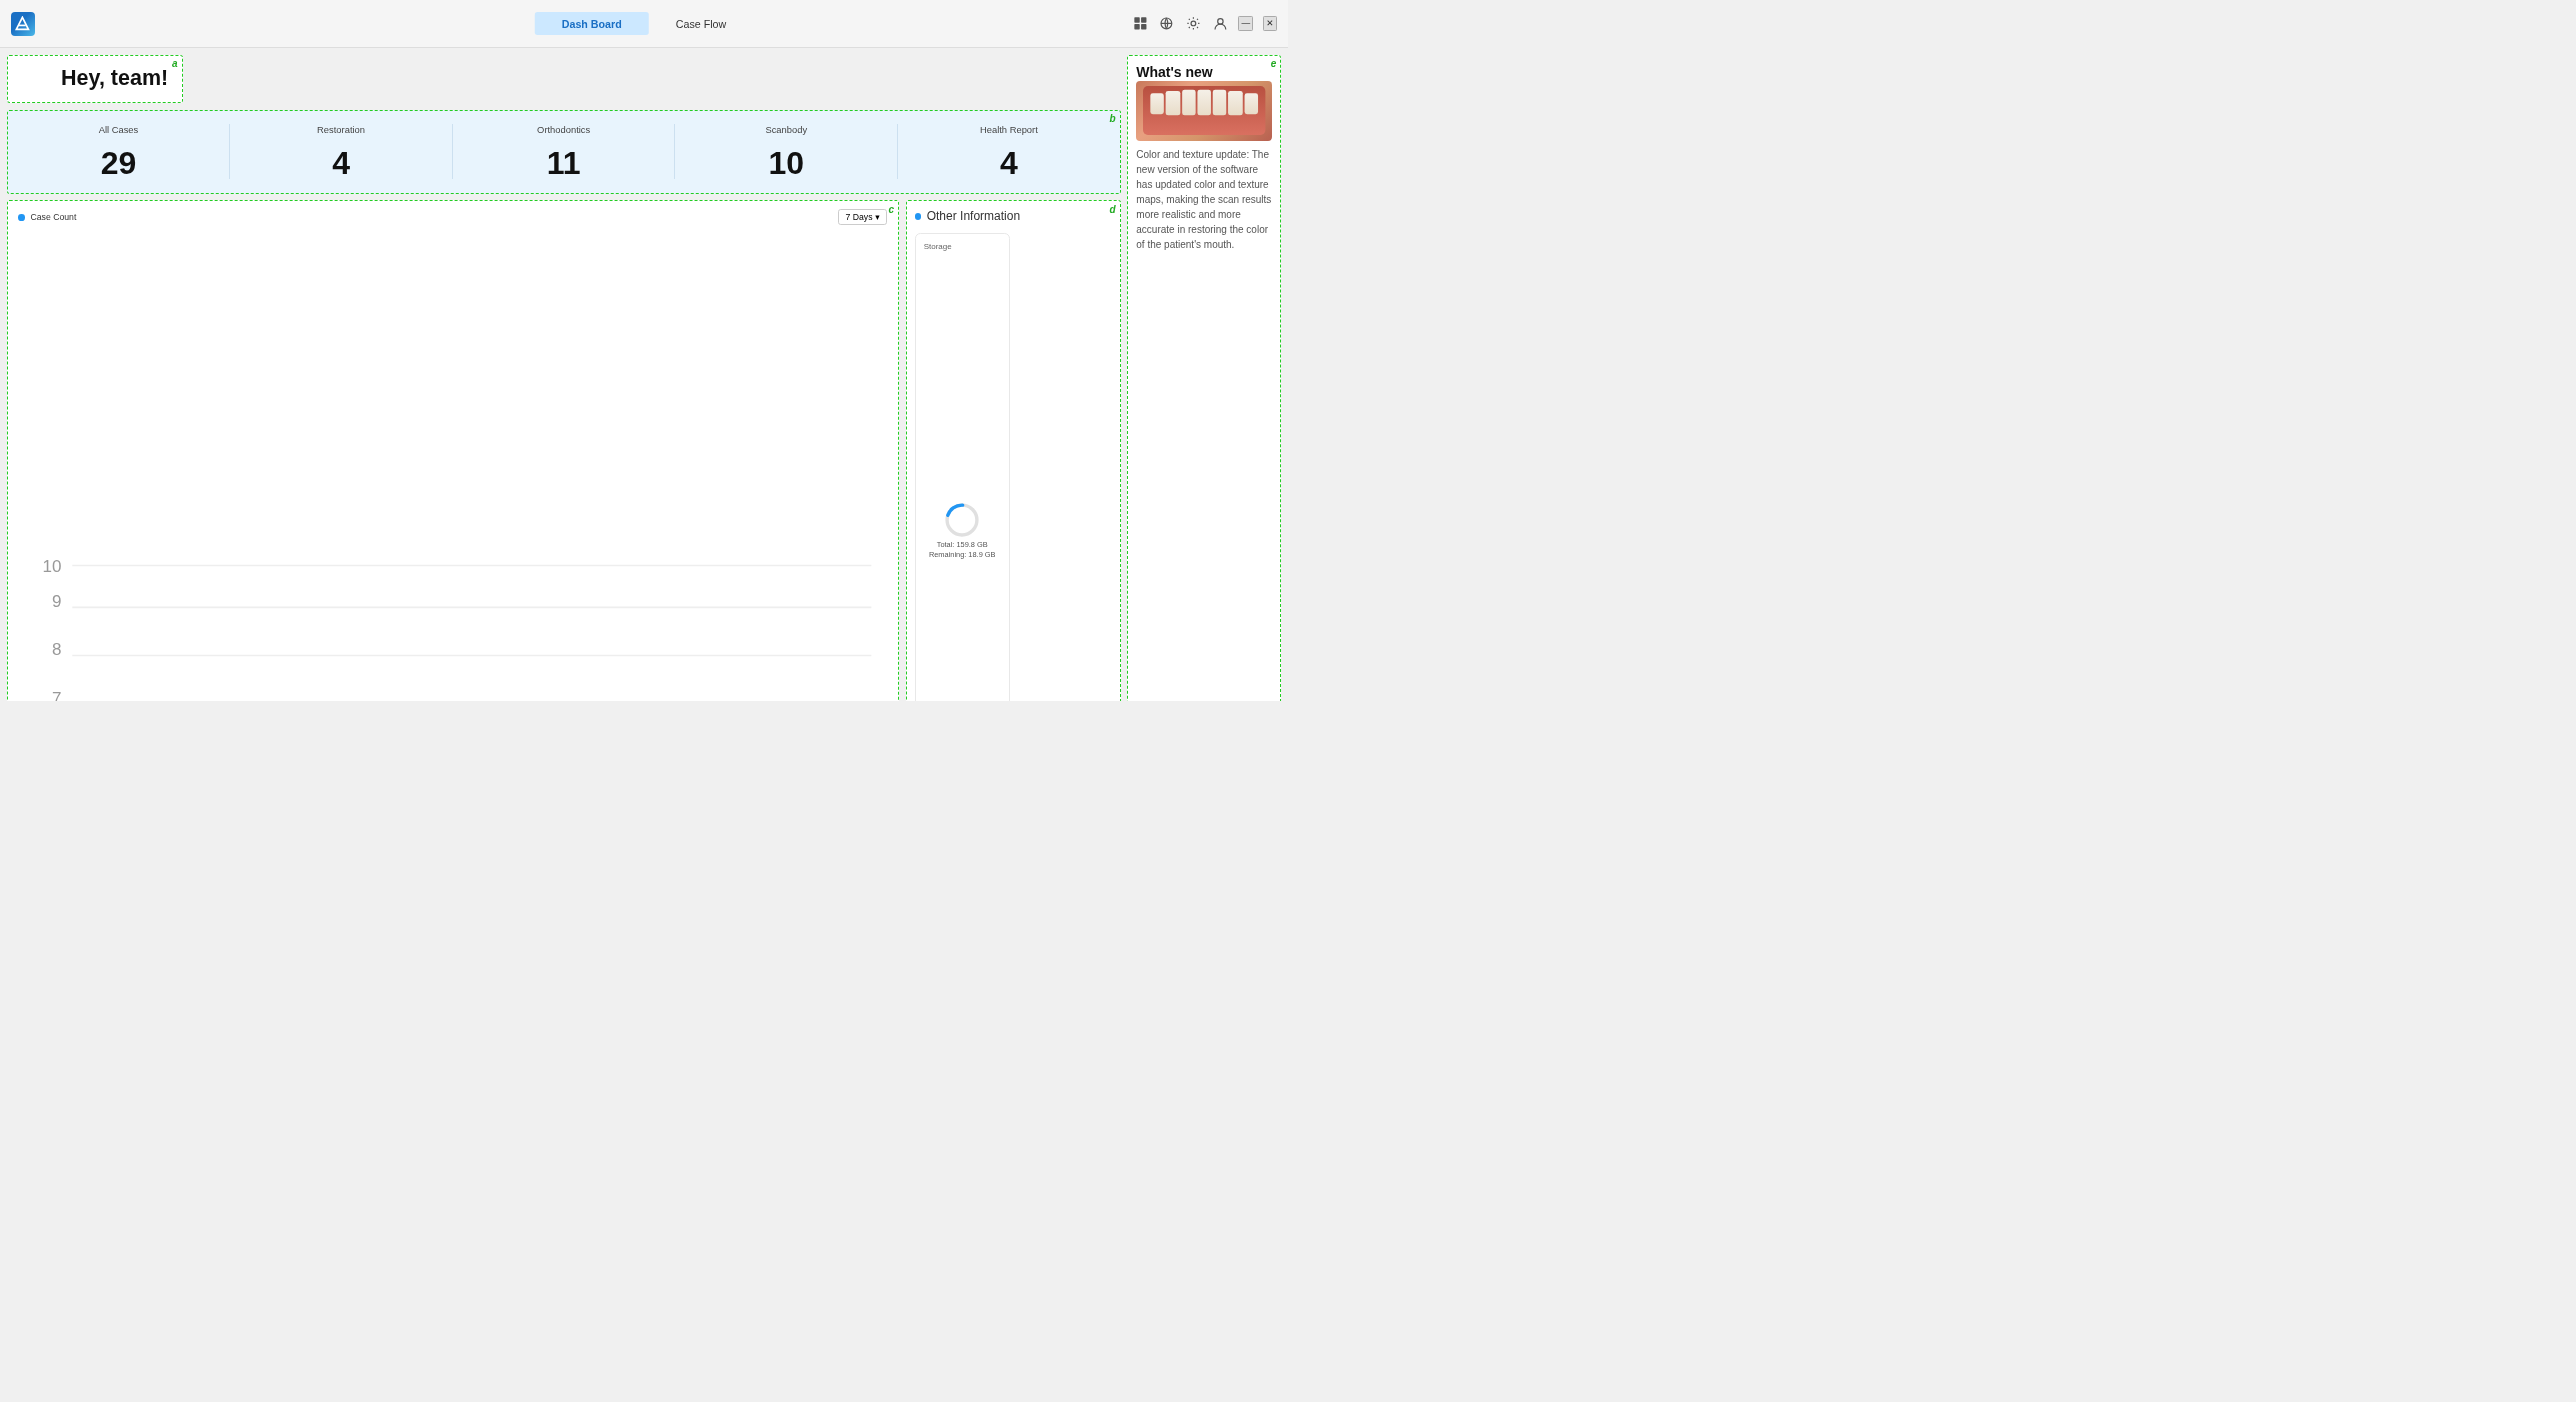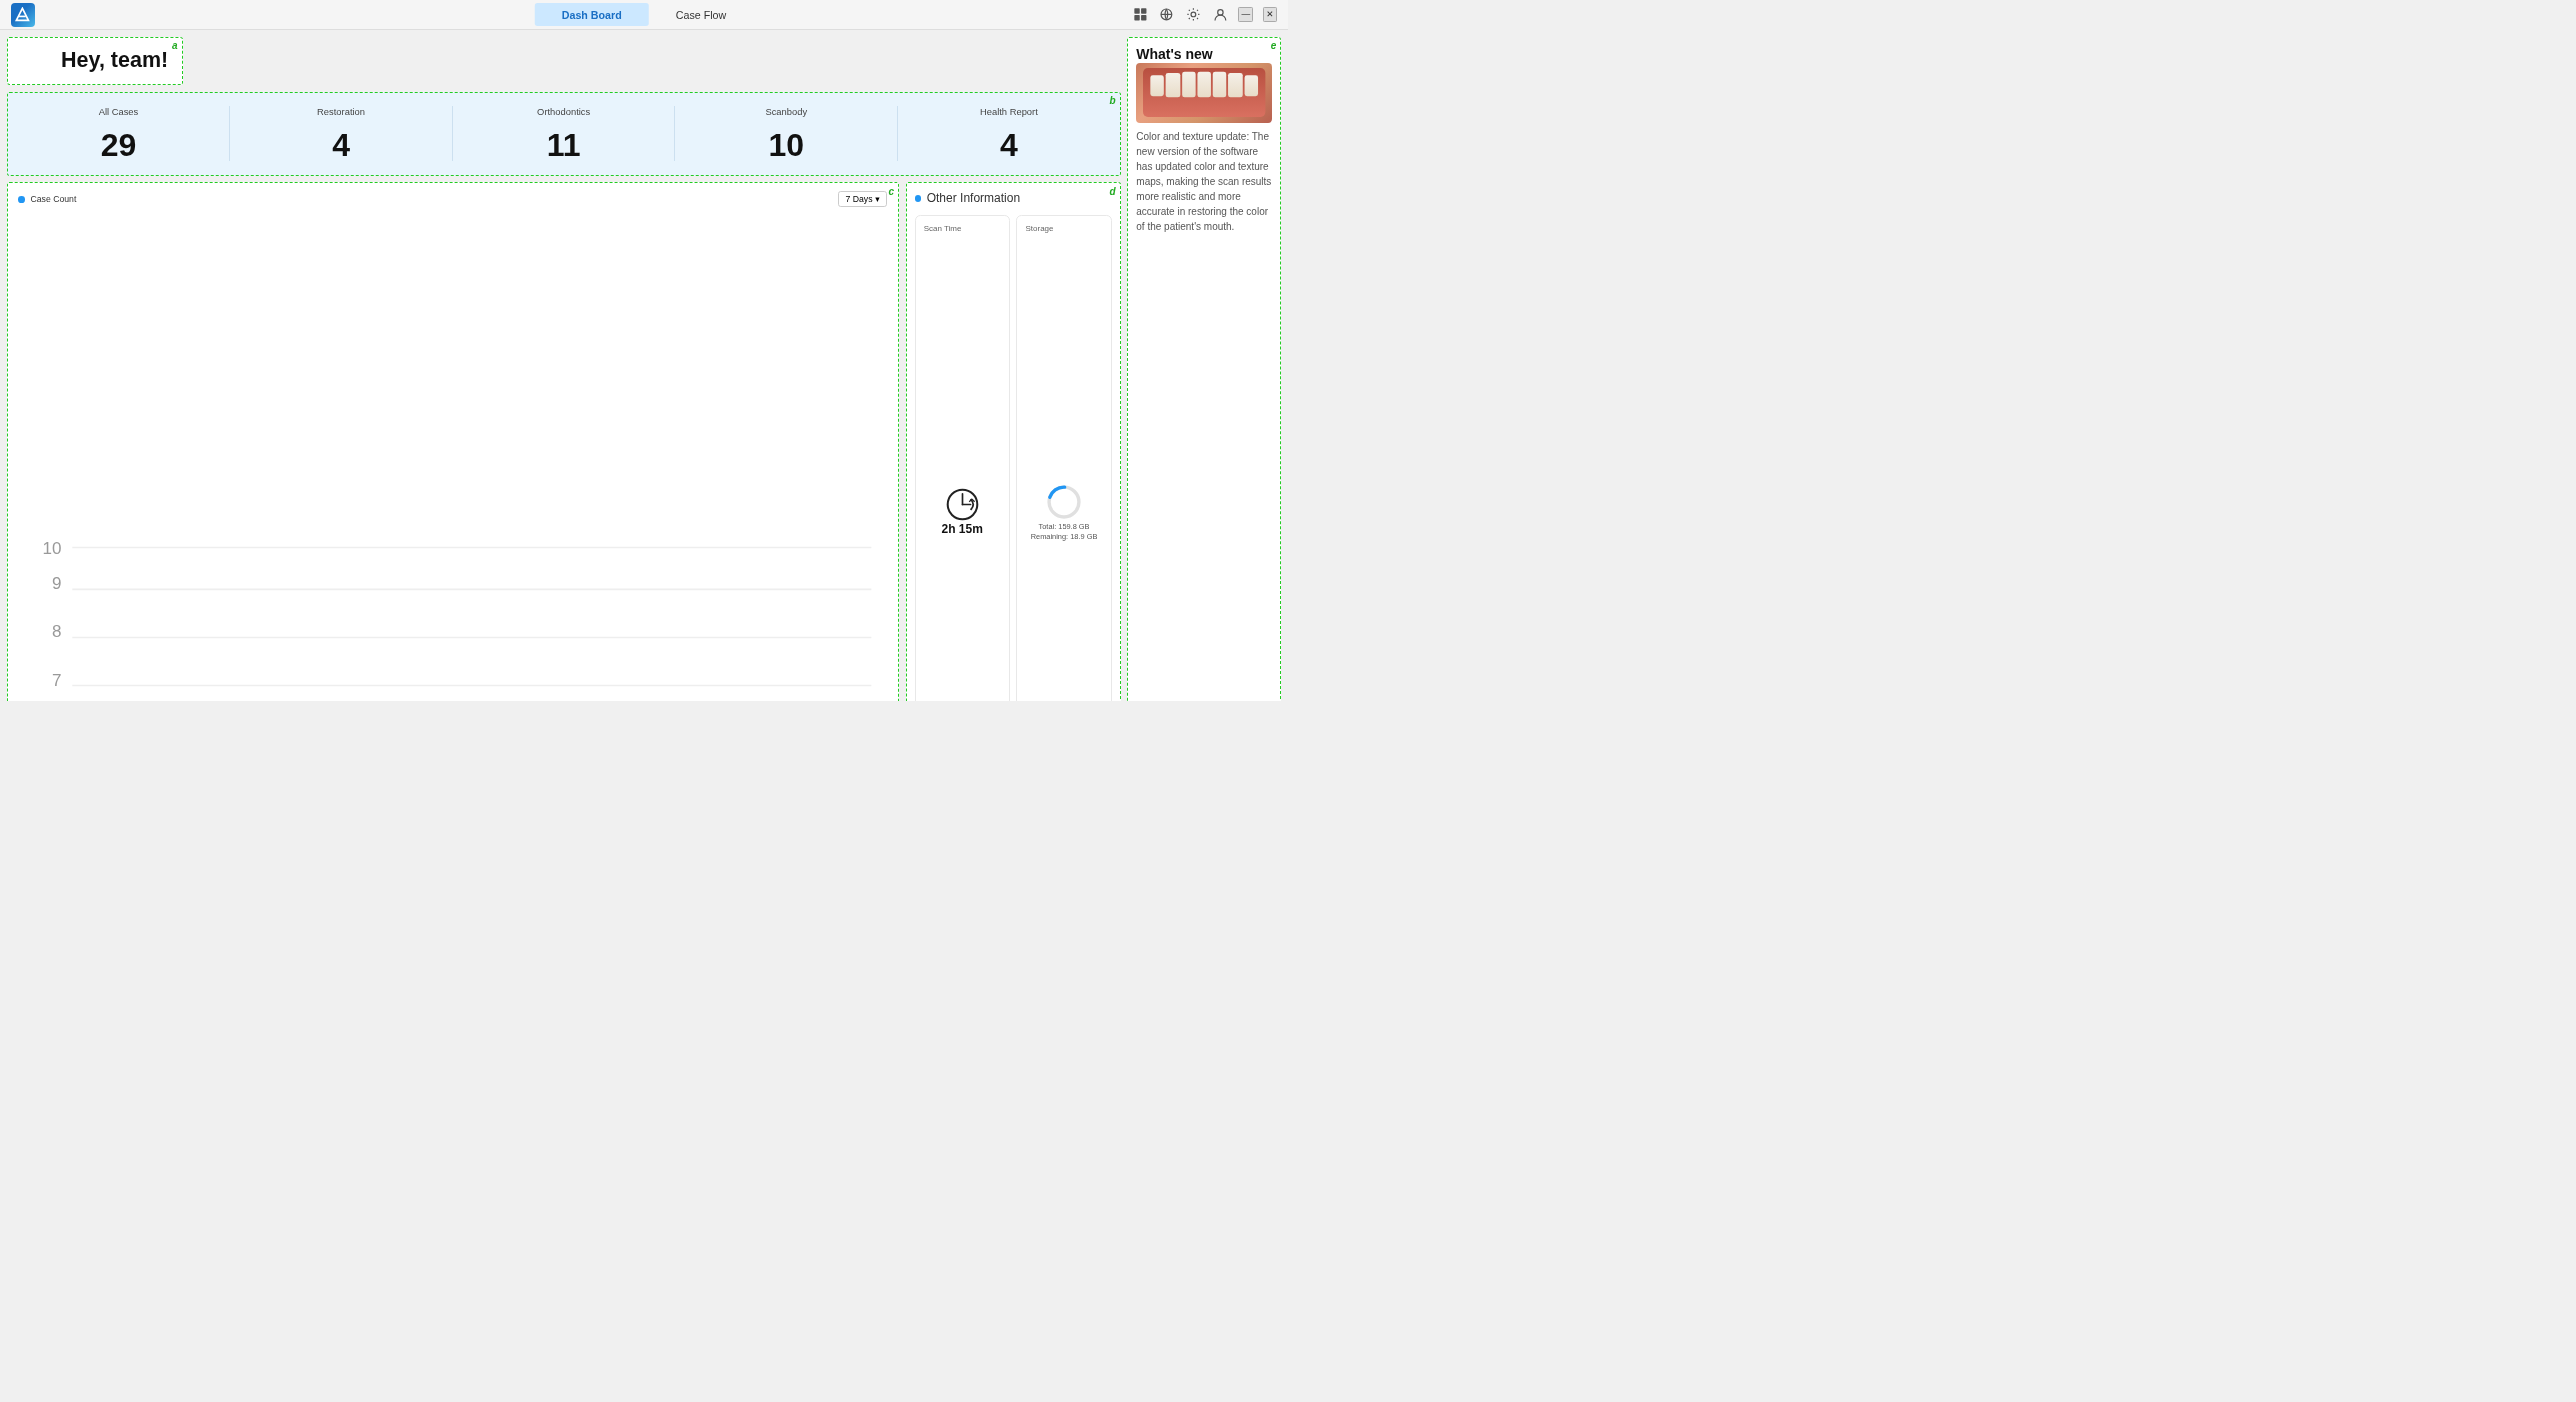--- a/index.html
+++ b/index.html
@@ -11,21 +11,21 @@
       overflow: hidden;
       font-size: 8.7px;
     }
 
     
     .topbar {
       display: flex;
       align-items: center;
       background: #f5f5f5;
       border-bottom: 0.7px solid #ddd;
-      height: 30px;
+      height: 48px;
       padding: 0 10.7px;
       position: relative;
     }
     .logo-area {
       display: flex;
       align-items: center;
       width: 54px;
     }
     .logo-icon {
       width: 24px; height: 24px;
@@ -536,33 +536,20 @@
       </div>
 
       <div class="info-panels">
         <span class="section-label">d</span>
         <div class="info-header">
           <div class="info-dot"></div>
           <span style="font-size:12px; color:#333;">Other Information</span>
         </div>
         <div class="info-grid">
 
-          <div class="info-card">
-            <span class="info-card-label">Scan Time</span>
-            <div class="info-card-content">
-              <svg width="35" height="35" viewBox="0 0 52 52">
-                <circle cx="26" cy="26" r="22" fill="none" stroke="#222" stroke-width="3"></circle>
-                <line x1="26" y1="26" x2="26" y2="10" stroke="#222" stroke-width="2.5" stroke-linecap="round"></line>
-                <line x1="26" y1="26" x2="38" y2="26" stroke="#222" stroke-width="2.5" stroke-linecap="round"></line>
-                <path d="M38 18 Q46 26 38 34" fill="none" stroke="#222" stroke-width="2.5"></path>
-                <path d="M36 22 L40 18 L44 22" fill="none" stroke="#222" stroke-width="2" stroke-linejoin="round"></path>
-              </svg>
-              <span class="info-card-value">2h 15m</span>
-            </div>
-          </div>
 
           <div class="info-card">
             <span class="info-card-label">Storage</span>
             <div class="info-card-content">
               <svg width="38" height="38" viewBox="0 0 56 56">
                 <circle cx="28" cy="28" r="22" fill="none" stroke="#e0e0e0" stroke-width="5"></circle>
                 <circle cx="28" cy="28" r="22" fill="none" stroke="#2196f3" stroke-width="5" stroke-dasharray="29 109" stroke-dashoffset="28" stroke-linecap="round" transform="rotate(-90 28 28)"></circle>
               </svg>
               <span class="storage-label">Total:  159.8 GB</span>
               <span class="storage-label">Remaining:  18.9 GB</span>

